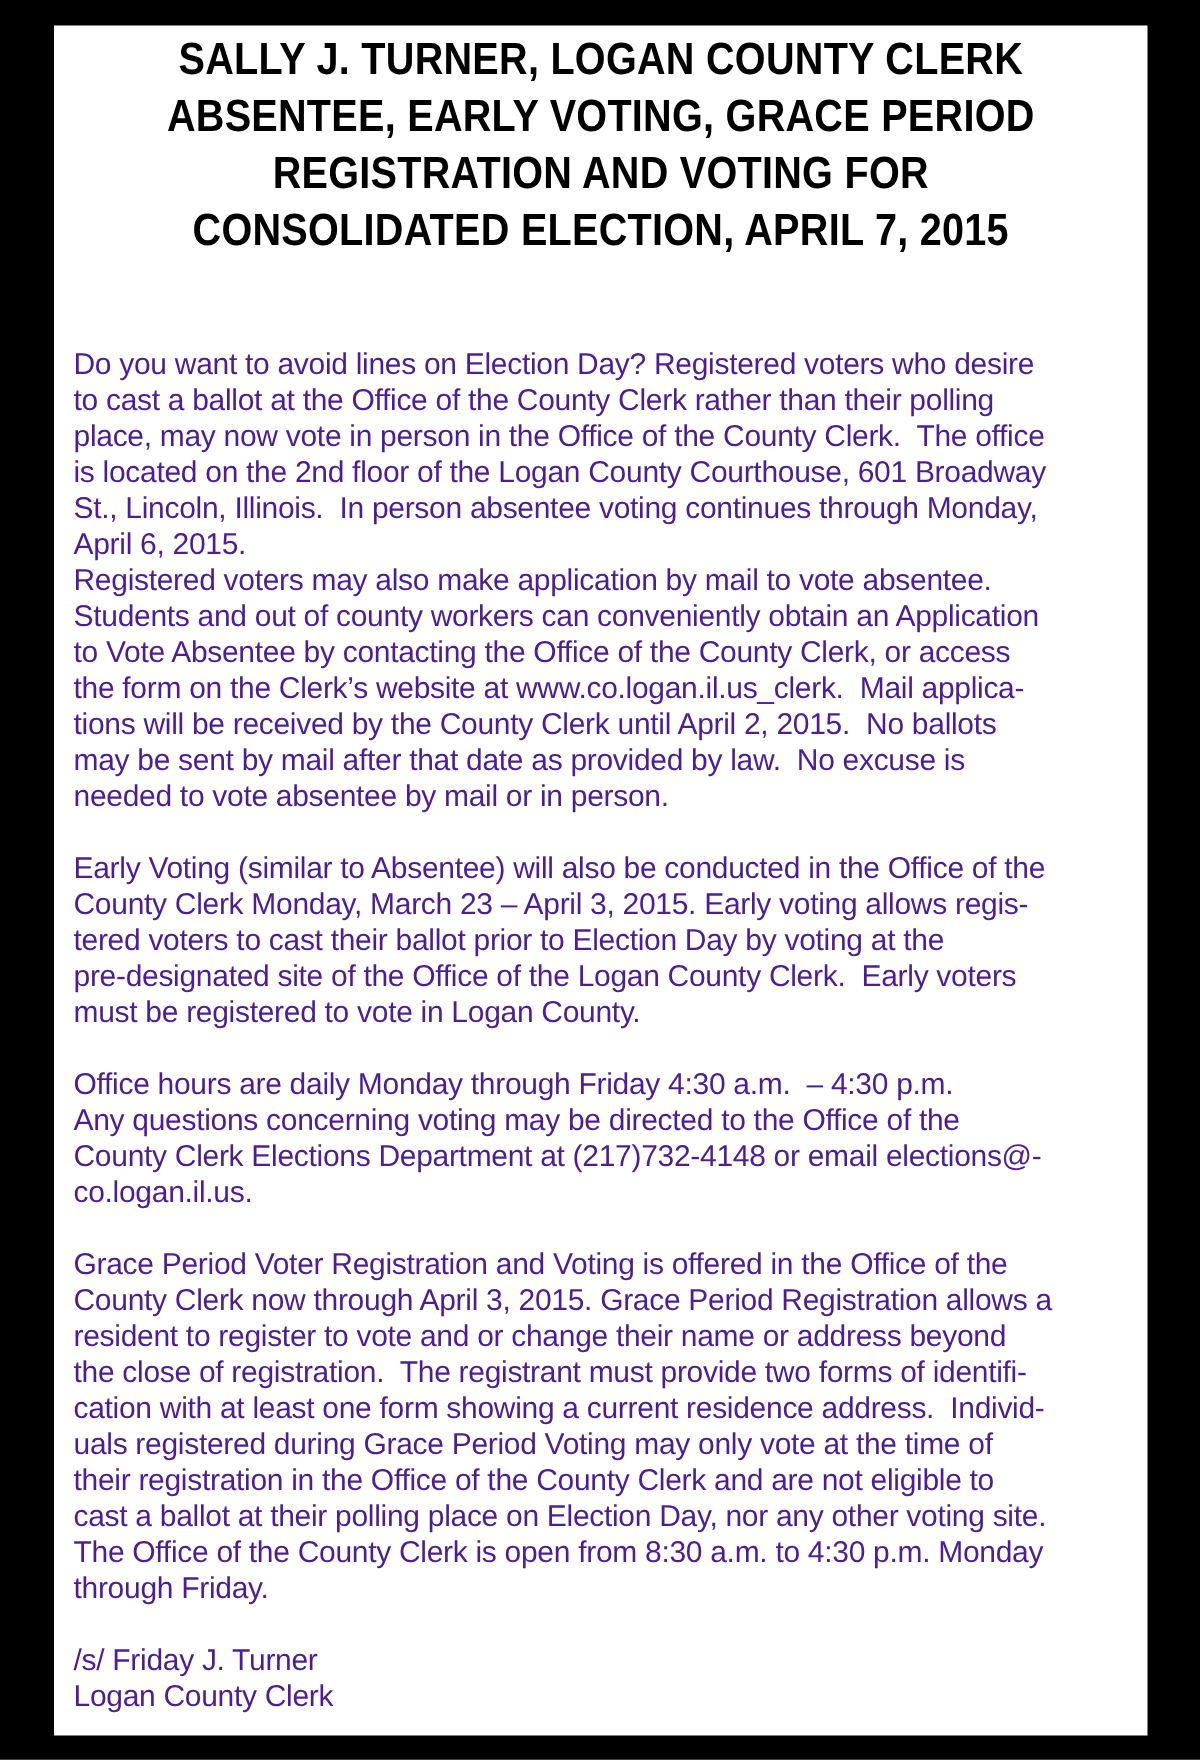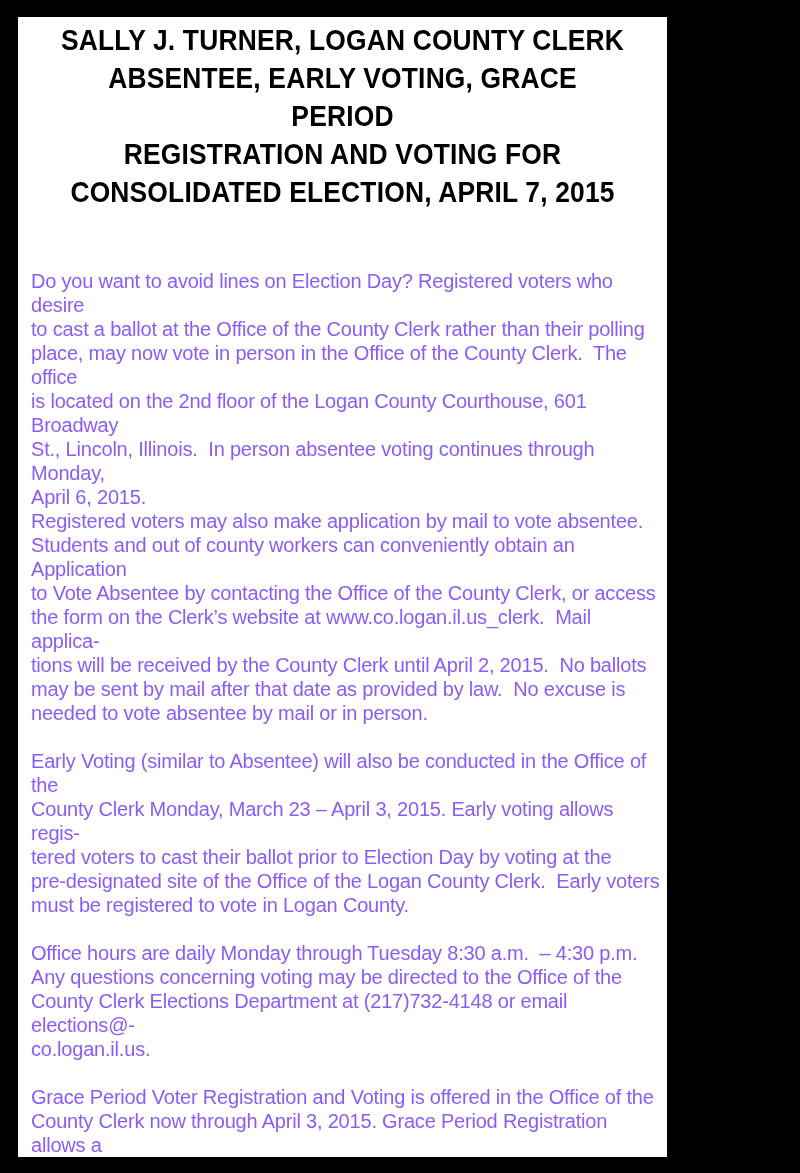--- a/index.html
+++ b/index.html
@@ -14,23 +14,23 @@
   }
   .page {
     position: relative;
     width: 800px;
     height: 1173px;
     background: #000000;
     overflow: hidden;
   }
   .paper {
     position: absolute;
-    left: 18px;
+    left: 36px;
     top: 17px;
-    width: 649px;
+    width: 729px;
     height: 1140px;
     background: #ffffff;
     color: #000000;
     overflow: hidden;
   }
   .title {
     margin: 0;
     padding-top: 4px;
     text-align: center;
     font-size: 30px;
@@ -44,21 +44,21 @@
   }
   .body-text {
     padding: 58px 5px 0 13px;
   }
   .para {
     margin: 0 0 24px 0;
     font-size: 20px;
     line-height: 24px;
     letter-spacing: -0.2px;
     white-space: pre-wrap;
-    color: #8b5cf6;
+    color: #4c1d95;
   }
   .signature {
     margin-bottom: 0;
   }
 </style>
 </head>
 <body>
 
 <div class="page">
   <div class="paper">
@@ -78,21 +78,21 @@
 to Vote Absentee by contacting the Office of the County Clerk, or access
 the form on the Clerk’s website at www.co.logan.il.us_clerk.  Mail applica-
 tions will be received by the County Clerk until April 2, 2015.  No ballots
 may be sent by mail after that date as provided by law.  No excuse is
 needed to vote absentee by mail or in person.</p>
       <p class="para">Early Voting (similar to Absentee) will also be conducted in the Office of the
 County Clerk Monday, March 23 – April 3, 2015. Early voting allows regis-
 tered voters to cast their ballot prior to Election Day by voting at the
 pre-designated site of the Office of the Logan County Clerk.  Early voters
 must be registered to vote in Logan County.</p>
-      <p class="para">Office hours are daily Monday through Tuesday 8:30 a.m.  – 4:30 p.m.
+      <p class="para">Office hours are daily Monday through Friday 4:30 a.m.  – 4:30 p.m.
 Any questions concerning voting may be directed to the Office of the
 County Clerk Elections Department at (217)732-4148 or email elections@-
 co.logan.il.us.</p>
       <p class="para">Grace Period Voter Registration and Voting is offered in the Office of the
 County Clerk now through April 3, 2015. Grace Period Registration allows a
 resident to register to vote and or change their name or address beyond
 the close of registration.  The registrant must provide two forms of identifi-
 cation with at least one form showing a current residence address.  Individ-
 uals registered during Grace Period Voting may only vote at the time of
 their registration in the Office of the County Clerk and are not eligible to

